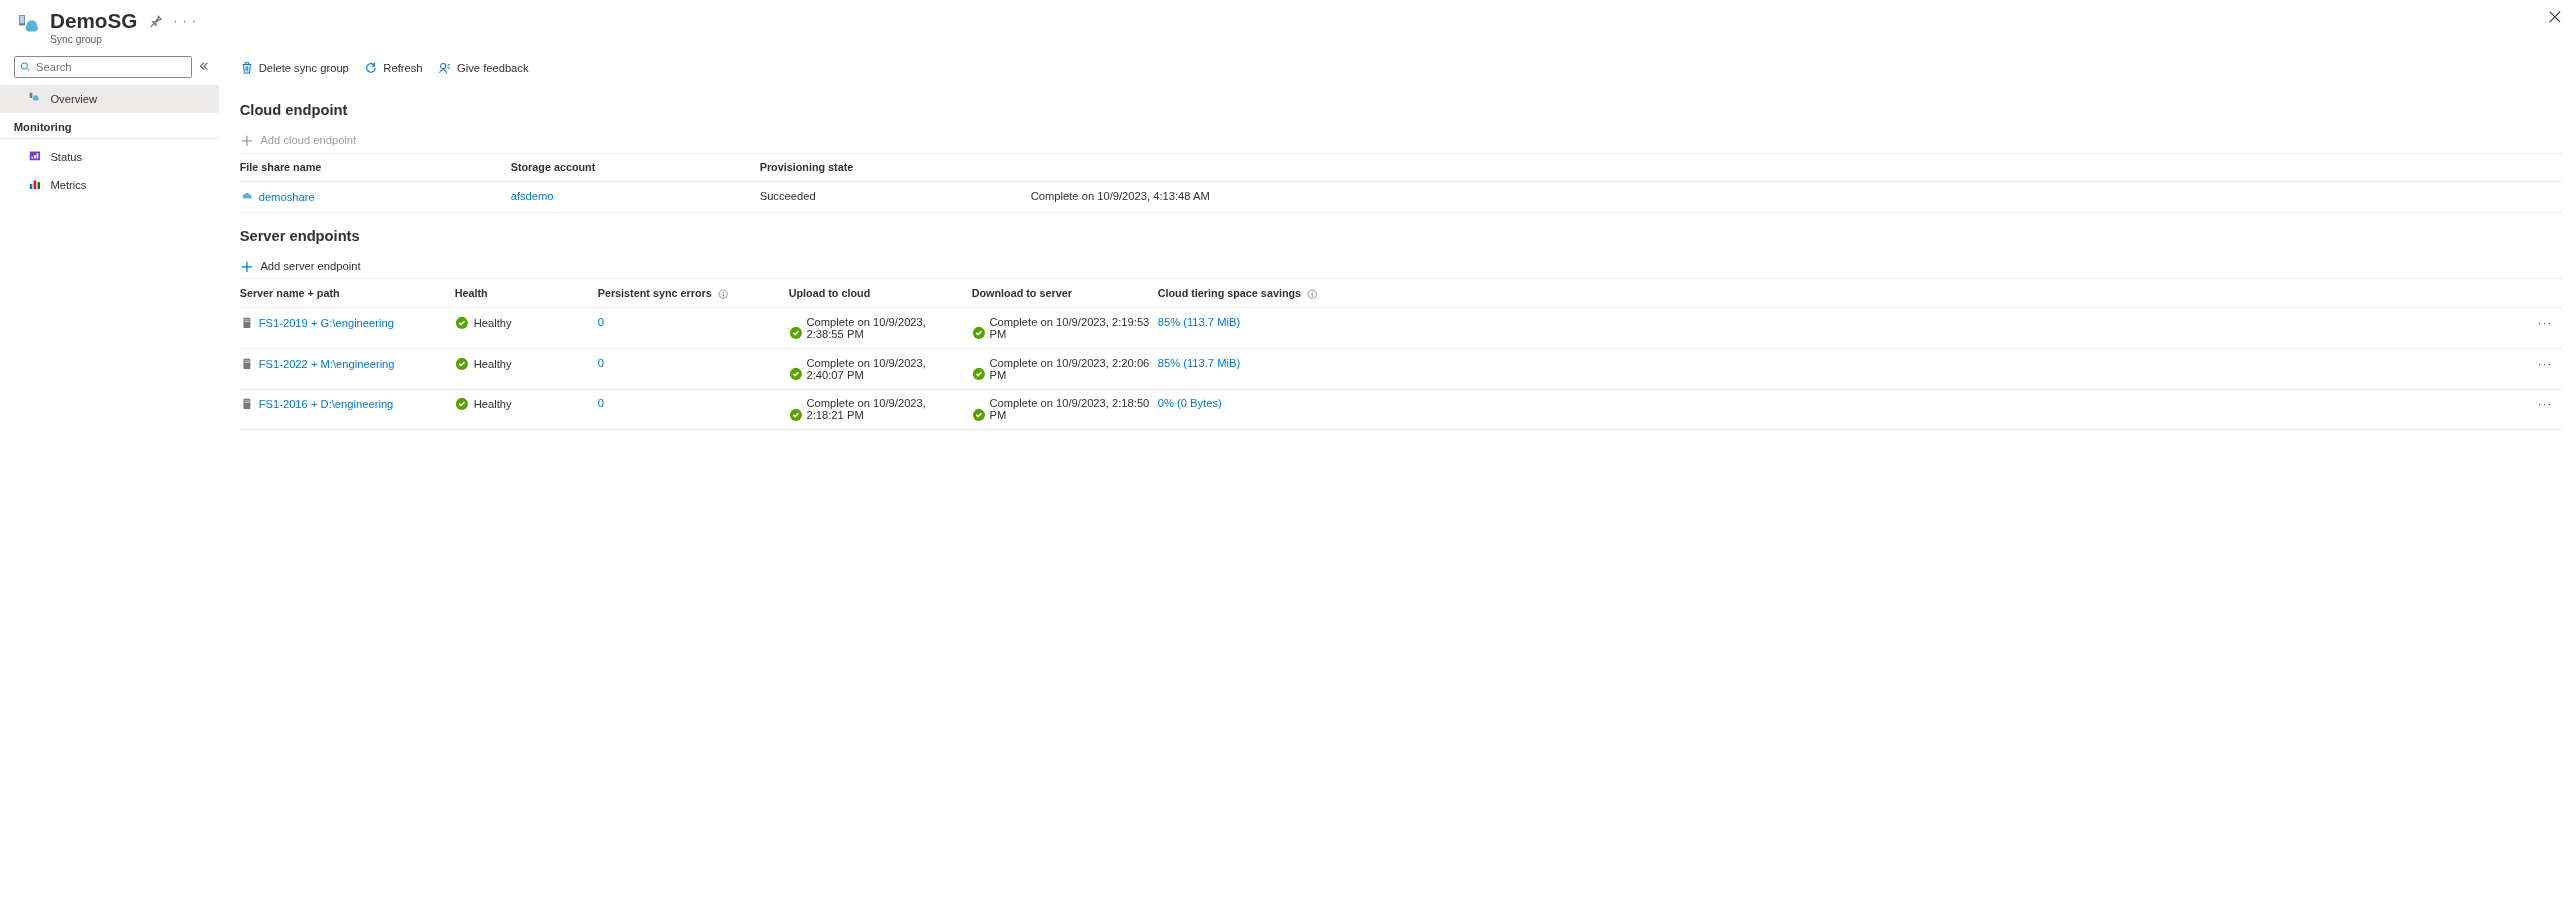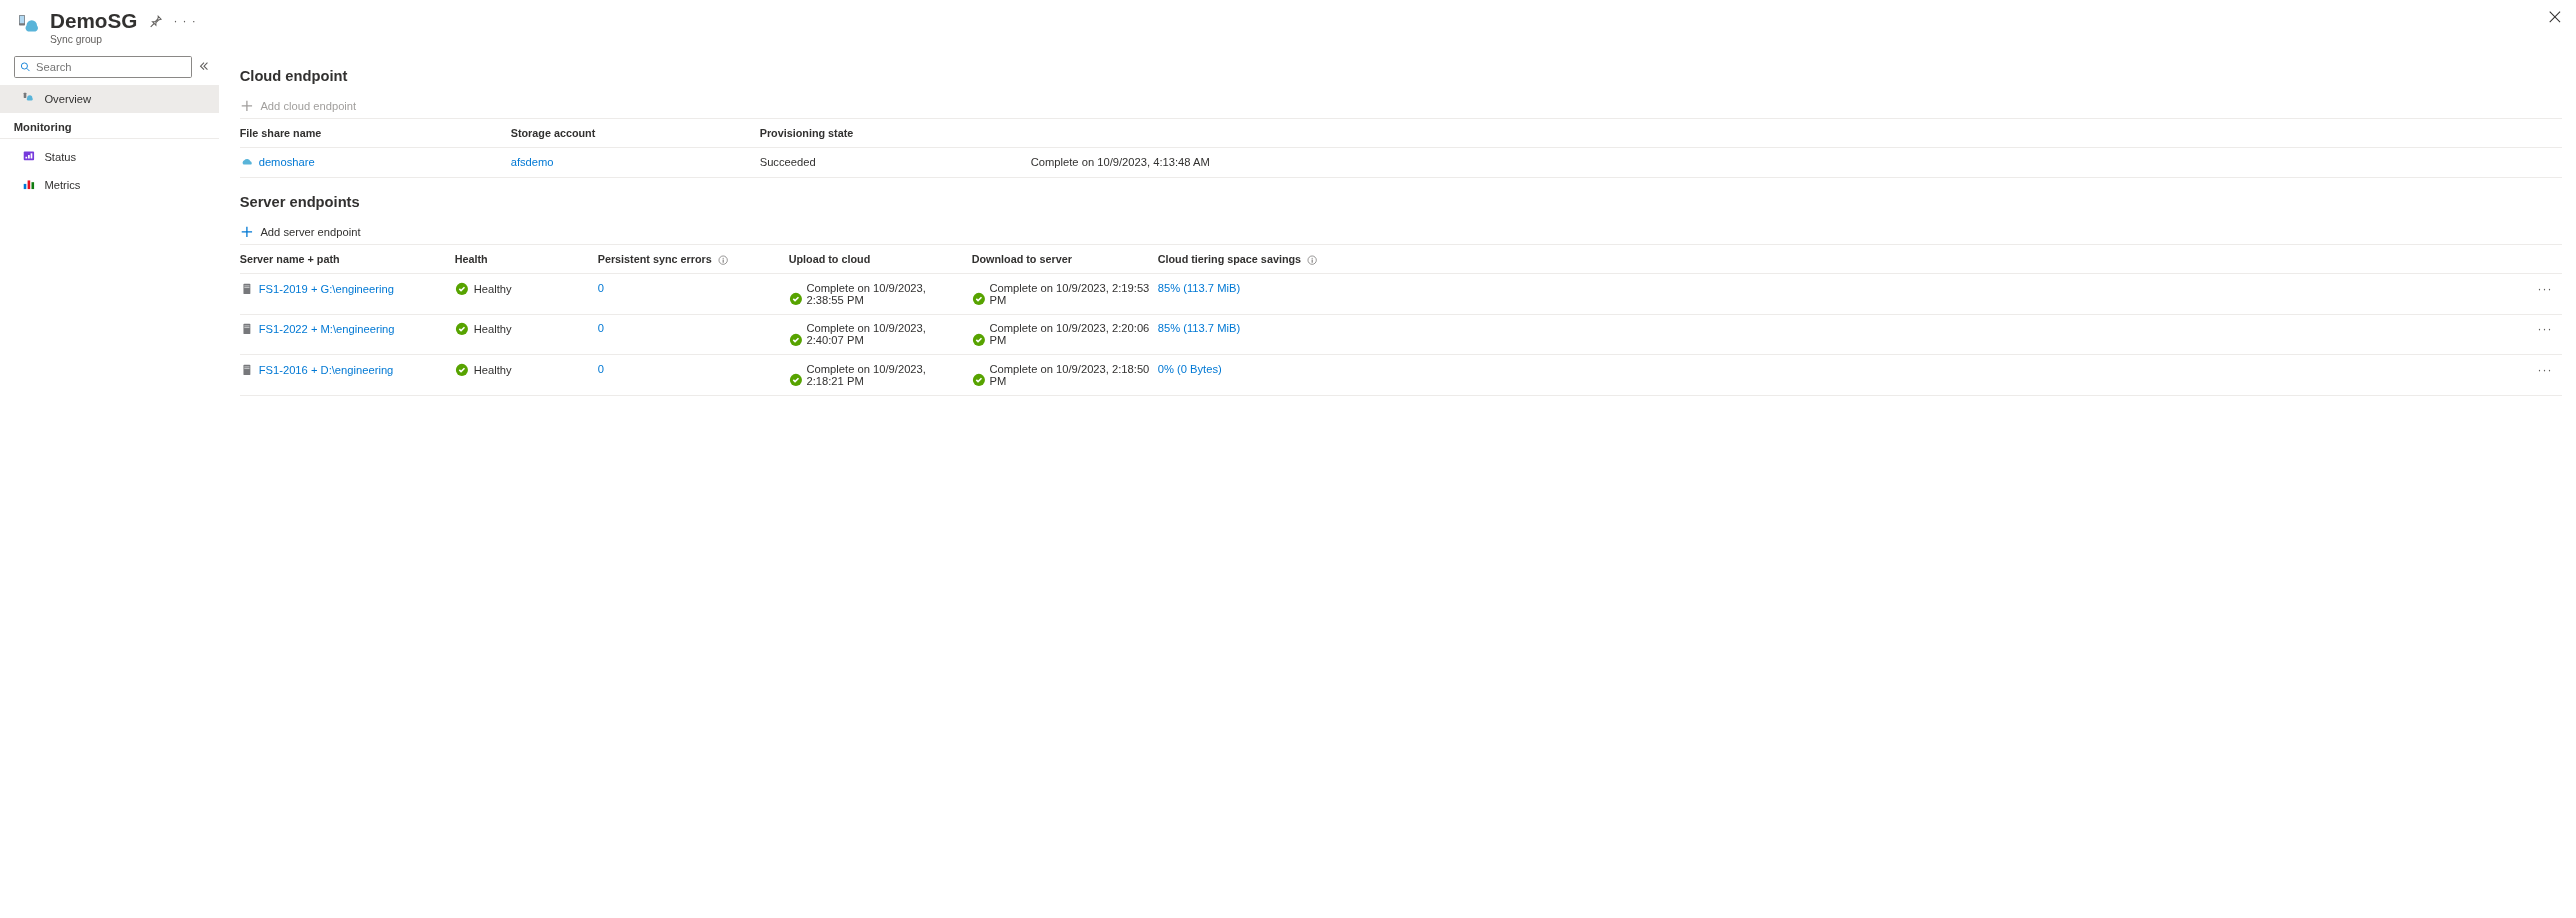--- a/index.html
+++ b/index.html
@@ -31,21 +31,21 @@
 .search-box {
   flex: 1; display: flex; align-items: center; border: 0.9px solid #8a8886;
   border-radius: 1.7px; padding: 2.6px 5.2px; height: 22.4px;
 }
 .search-box input {
   border: none; outline: none; font-size: 11.2px; width: 100%; margin-left: 5.2px;
   font-family: inherit;
 }
 .collapse-btn { cursor: pointer; color: #605e5c; }
 .nav-item {
-  display: flex; align-items: center; padding: 6px 12px 6px 22px;
+  display: flex; align-items: center; padding: 6px 12px 6px 28px;
   font-size: 11.2px; cursor: pointer; gap: 8.6px;
 }
 .nav-item.selected { background: #edebe9; font-weight: 400; }
 .nav-section {
   font-weight: 600; font-size: 11.2px; padding: 8.6px 13.8px 5.2px 13.8px;
   border-bottom: 0.9px solid #edebe9; margin-bottom: 3.4px;
 }
 .content { flex: 1; padding: 0 13.8px 17px 20.7px; }
 .toolbar {
   display: flex; align-items: center; gap: 15.5px; padding: 8.6px 0 12px 0;
@@ -164,20 +164,41 @@
               <rect x="2" y="8" width="3" height="6" fill="#0078d4"></rect>
               <rect x="6.5" y="4" width="3" height="10" fill="#e81123"></rect>
               <rect x="11" y="6" width="3" height="8" fill="#107c10"></rect>
             </svg>
         </span>
         <span>Metrics</span>
       </div>
     </div>
 
     <div class="content">
+      <div class="toolbar">
+        <div class="toolbar-btn">
+          <svg width="13.8" height="13.8" viewBox="0 0 16 16">
+              <path d="M3 4h10M6 4V2h4v2M4 4l1 10h6l1-10M7 6v6M9 6v6" fill="none" stroke="currentColor" stroke-width="1.2"></path>
+            </svg>
+          <span>Delete sync group</span>
+        </div>
+        <div class="toolbar-btn">
+          <svg width="13.8" height="13.8" viewBox="0 0 16 16">
+              <path d="M13 8a5 5 0 1 1-2-4l1-1v3h-3" fill="none" stroke="currentColor" stroke-width="1.3"></path>
+            </svg>
+          <span>Refresh</span>
+        </div>
+        <div class="toolbar-btn">
+          <svg width="13.8" height="13.8" viewBox="0 0 16 16">
+              <circle cx="6" cy="6" r="3" fill="none" stroke="currentColor" stroke-width="1.2"></circle>
+              <path d="M2 14c0-2 2-3.5 4-3.5s4 1.5 4 3.5M11 5l3-1M11 8h3" fill="none" stroke="currentColor" stroke-width="1.2"></path>
+            </svg>
+          <span>Give feedback</span>
+        </div>
+      </div>
 
       <div class="section-title">Cloud endpoint</div>
       <div class="add-btn disabled">
         <svg width="13.8" height="13.8" viewBox="0 0 16 16">
             <path d="M8 2v12M2 8h12" stroke="currentColor" stroke-width="1.5"></path>
           </svg>
         <span>Add cloud endpoint</span>
       </div>
 
       <div class="table">

